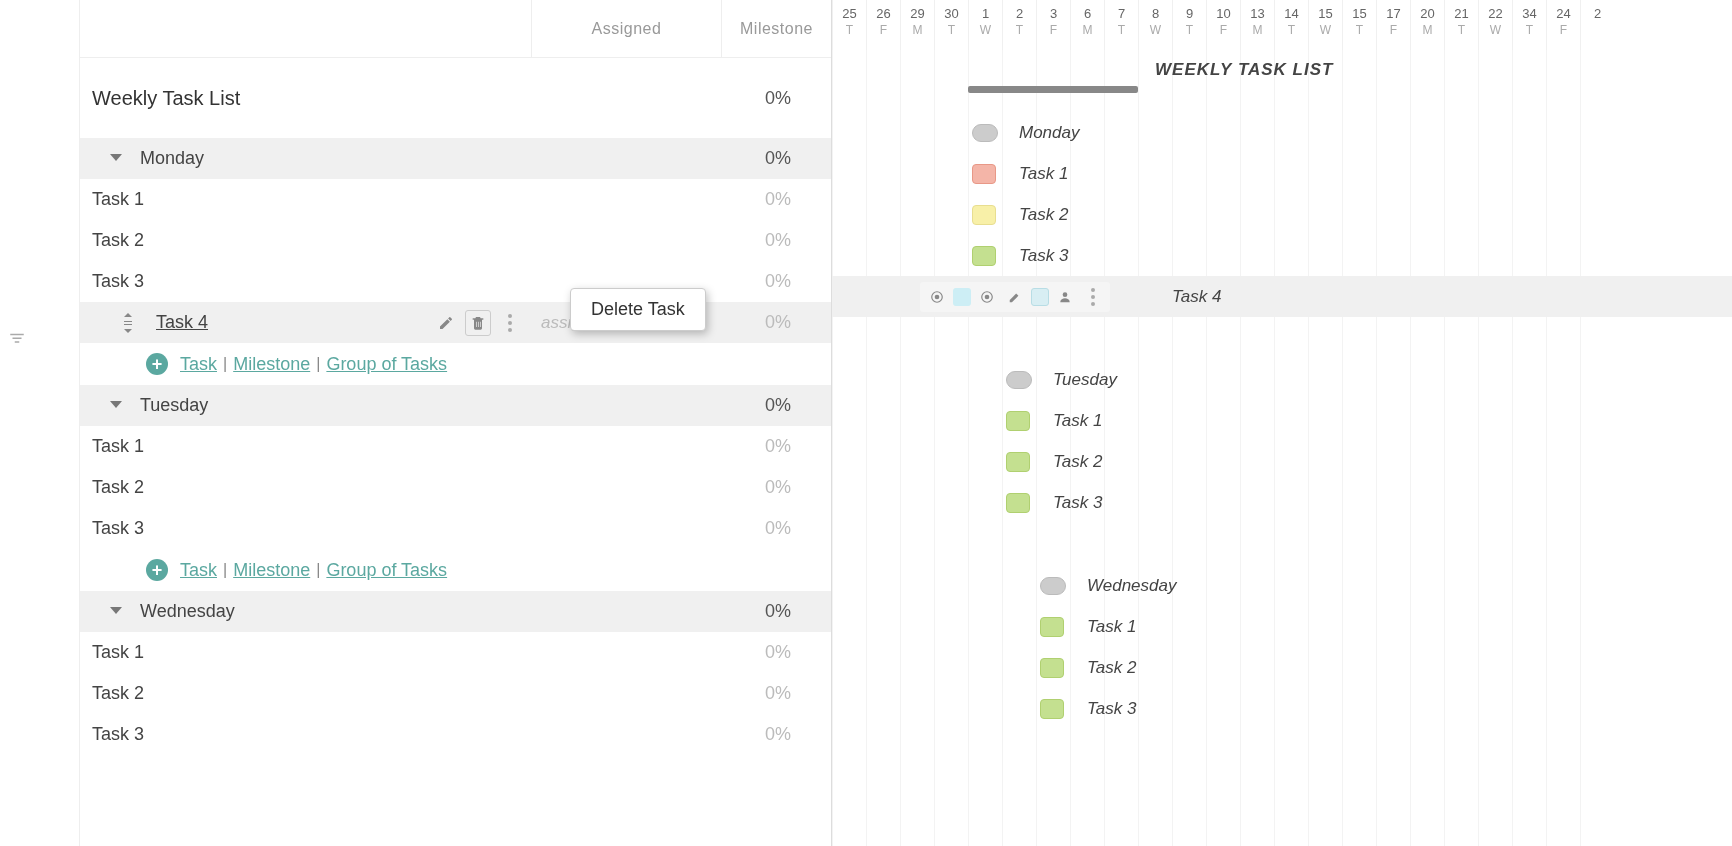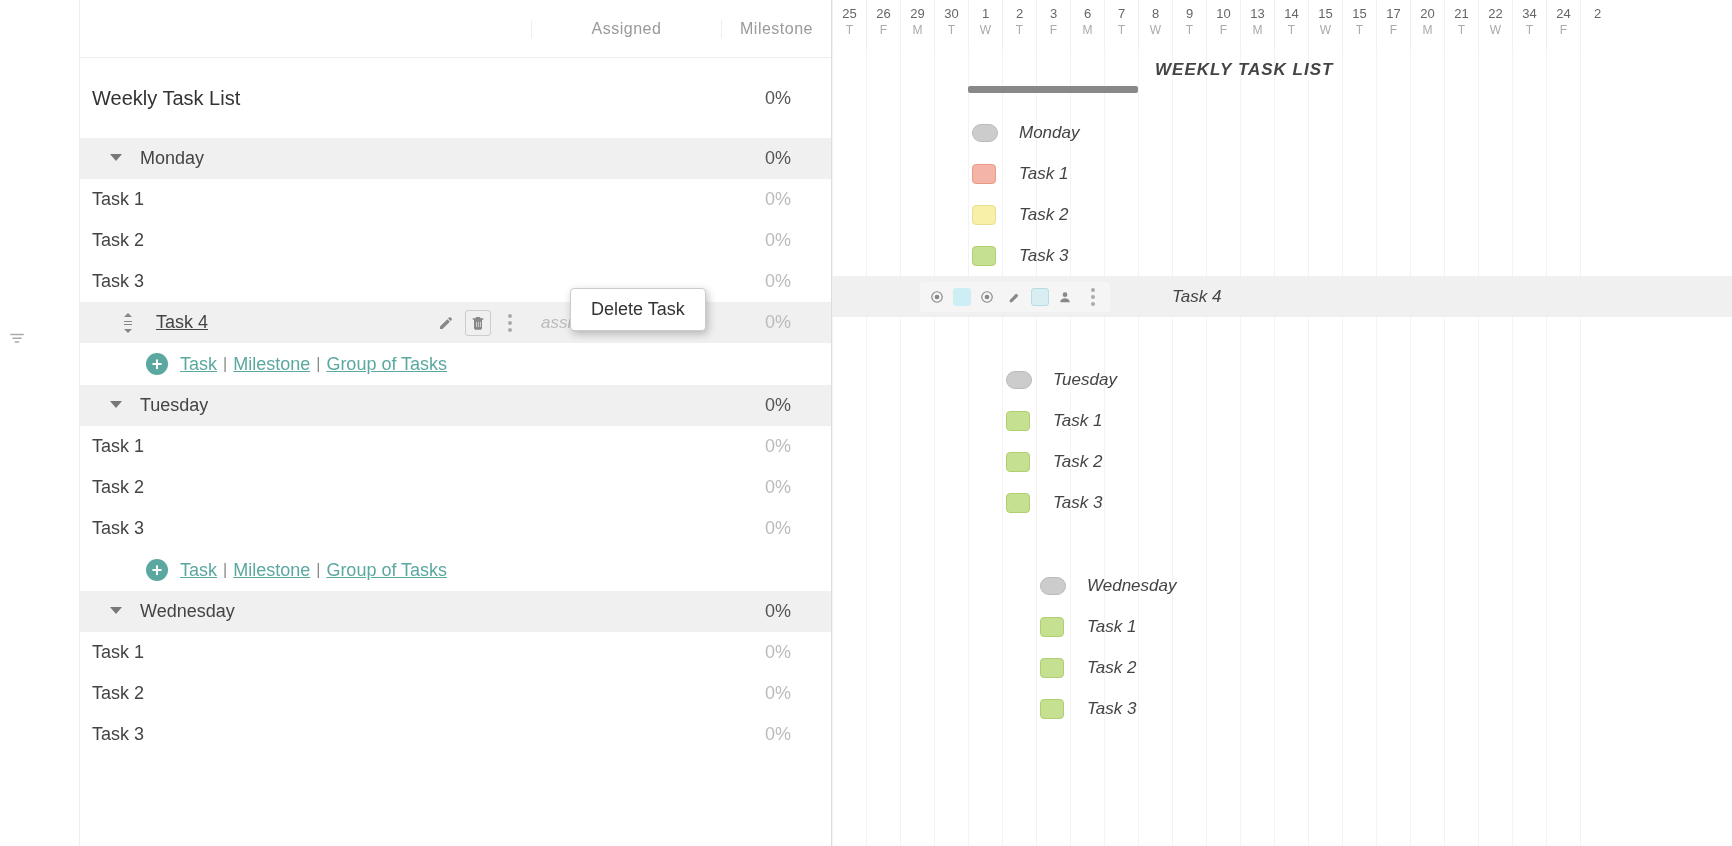--- a/index.html
+++ b/index.html
@@ -3,21 +3,21 @@
 <meta charset="utf-8">
 <style>
 * { box-sizing: border-box; margin: 0; padding: 0; }
 body { font-family: -apple-system, "Helvetica Neue", Arial, sans-serif; font-size: 16px; color: #333; background: #fff; overflow: hidden; }
 
 .app { display: flex; height: 846px; width: 1732px; }
 .gutter { width: 80px; border-right: 1px solid #eee; flex-shrink:0;}
 .gutter-icon { margin-top: 330px; width: 22px; height: 18px; margin-left: 6px; color:#aaa;}
 
 .left-panel { display:flex; flex-direction:column; width: 752px; flex-shrink:0; border-right:1px solid #ddd;}
-.left-header { display:flex; height:58px; border-bottom:1px solid #eee;align-items:center;}
+.left-header { display:flex; height:58px; border-bottom:1px solid #eee;}
 .lh-name { flex:1; }
 .lh-assigned { width:190px; border-left:1px solid #eee; display:flex; align-items:center; justify-content:center; color:#999; letter-spacing:0.5px;}
 .lh-progress { width:110px; border-left:1px solid #eee; display:flex; align-items:center; justify-content:center; color:#999; letter-spacing:0.5px;}
 
 .rows { position:relative; }
 .row { display:flex; align-items:center; height:41px; }
 .row .name { flex:1; display:flex; align-items:center; padding-left:12px;}
 .row .assigned { width:190px; padding-left:10px; color:#bbb; font-style:italic; font-size:17px;}
 .row .progress { width:110px; text-align:right; padding-right:40px; font-size:18px; color:#555;}
 .row.ghost .progress { color:#bbb; }

